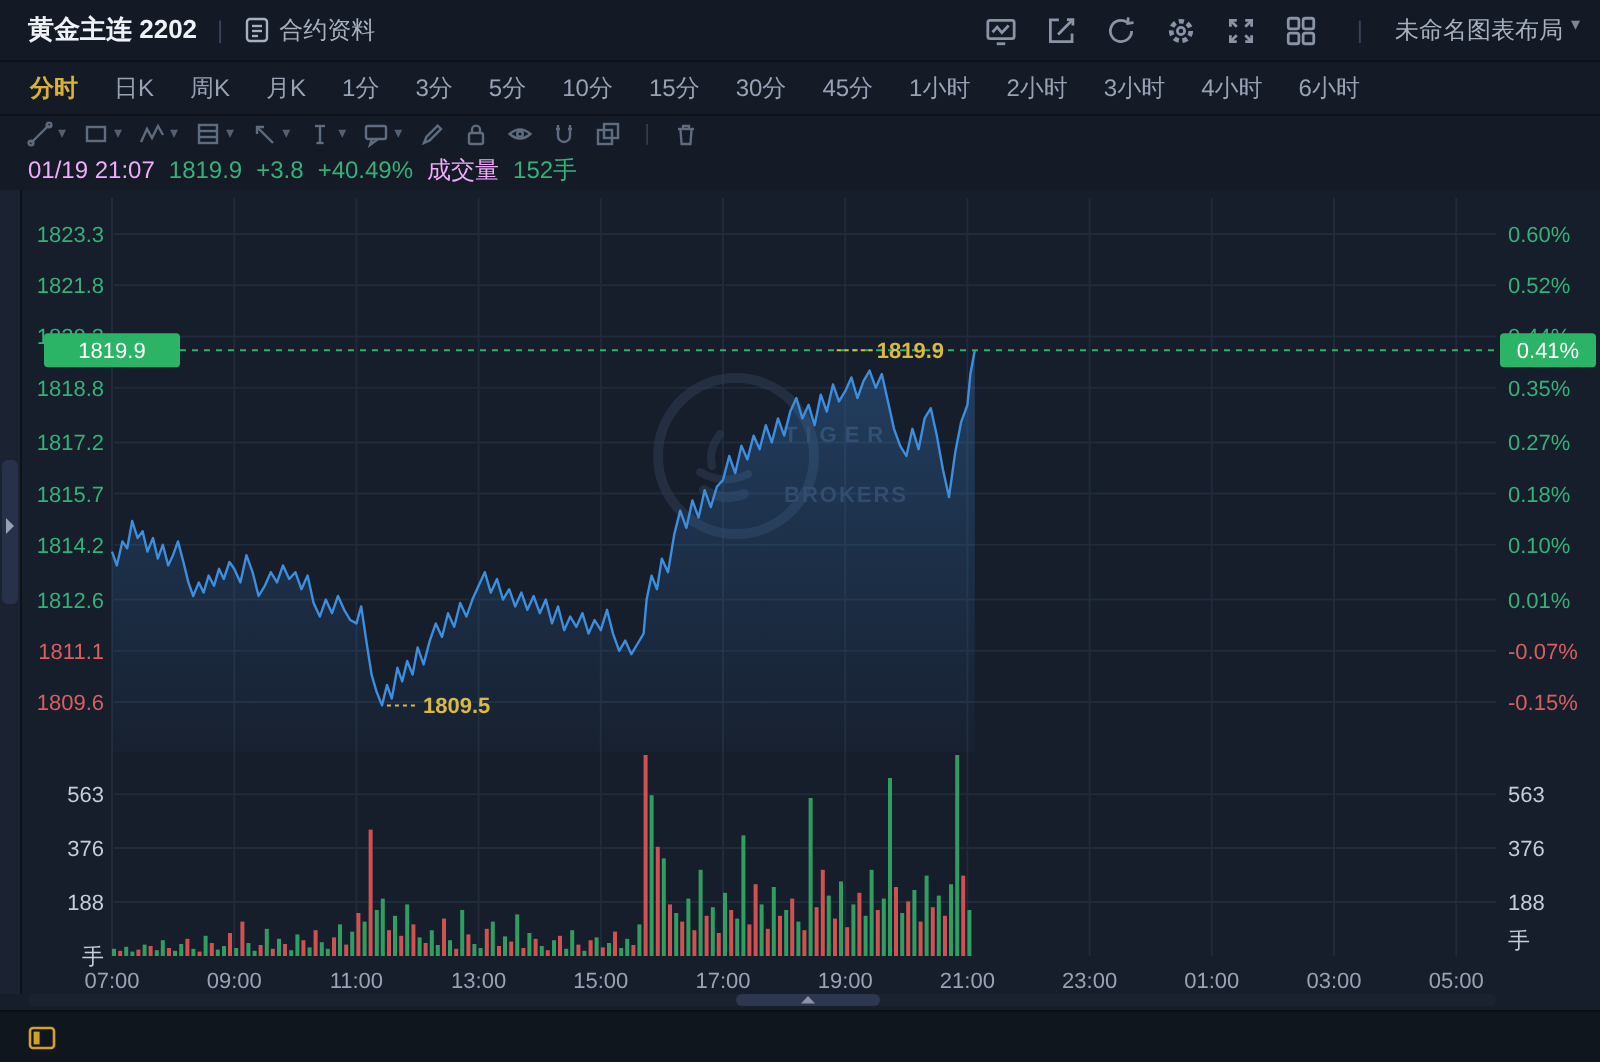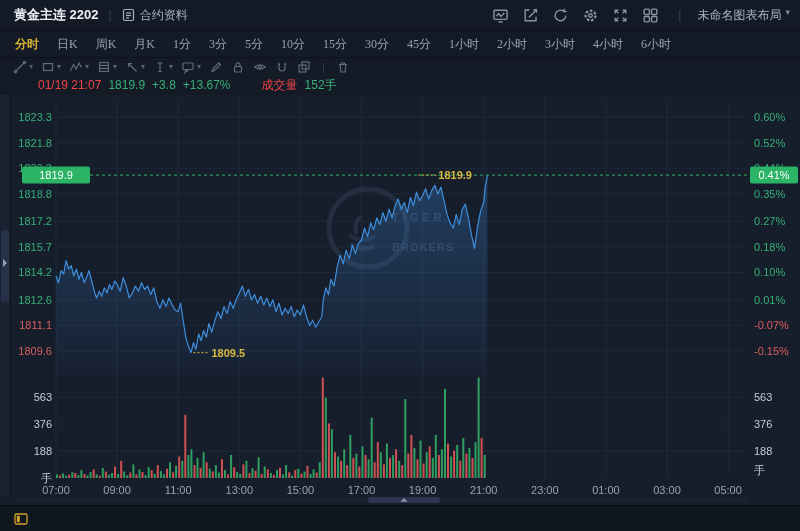--- a/index.html
+++ b/index.html
@@ -15,31 +15,31 @@
   #header .title{font-weight:bold;font-size:13px;color:#eef2f7;margin-left:14px;}
   .vdiv{color:#39445a;margin:0 10px;font-size:12px;}
   .doc-label{display:flex;align-items:center;gap:5px;color:#a7b0bf;cursor:pointer;}
   #header-right{margin-left:auto;display:flex;align-items:center;gap:6px;padding-right:10px;}
   .hicon{width:24px;height:22px;display:flex;align-items:center;justify-content:center;background:none;border:none;padding:0;cursor:pointer;}
   .hicon svg{stroke:#8a94a6;fill:none;stroke-width:1.3;}
   #layout-name{color:#a7b0bf;white-space:nowrap;cursor:pointer;display:flex;align-items:flex-start;gap:4px;}
   .caret{color:#7e8798;font-size:9px;}
   
   #tf-row{left:0;top:31px;width:800px;height:26px;background:#141b27;border-bottom:1px solid #0c1119;display:flex;align-items:center;gap:0;padding-left:6px;}
-  .tf-tab{background:none;border:none;color:#98a2b4;font-size:12px;padding:4px 9px;cursor:pointer;white-space:nowrap;font-family:Liberation Serif, serif;}
+  .tf-tab{background:none;border:none;color:#98a2b4;font-size:12px;padding:4px 9px;cursor:pointer;white-space:nowrap;font-family:Liberation Sans, sans-serif;}
   .tf-tab.active{color:#d9b233;font-weight:bold;}
   
   #tool-row{left:0;top:58px;width:800px;height:17px;display:flex;align-items:center;gap:2px;padding-left:10px;}
   .tool{background:none;border:none;padding:0 3px;display:flex;align-items:center;gap:2px;cursor:pointer;}
   .tool svg{stroke:#5f6b7e;fill:none;stroke-width:1.2;}
   .tool .caret{font-size:8px;color:#556072;}
   .tool-sep{color:#323c4e;margin:0 6px;font-size:11px;}
   
   #info-row{left:14px;top:76px;height:18px;display:flex;align-items:center;gap:7px;font-size:12px;}
-  .c-white{color:#ef4444;margin-left:24px;} .c-up{color:#35b077;} 
+  .c-white{color:#f0abfc;} .c-up{color:#35b077;} 
   
   #chart-wrap{left:0;top:95px;width:800px;height:410px;background:#161d2b;}
   #chart-svg{display:block;}
   .grid{stroke:#1f2a3a;stroke-width:1;}
   .axtxt{font-size:11px;font-family:"Liberation Sans","DejaVu Sans",sans-serif;}
   
   #left-strip{left:0;top:95px;width:10px;height:402px;background:#1b2332;border-right:1px solid #0d1119;}
   #strip-handle{left:1px;top:230px;width:8px;height:72px;background:#27324a;border-radius:3px;}
   #strip-arrow{left:3px;top:259px;width:0;height:0;border-top:4px solid transparent;border-bottom:4px solid transparent;border-left:4px solid #96a0b2;}
   
@@ -224,21 +224,21 @@
         <path d="M4.2 4.5 L4.8 12 H9.2 L9.8 4.5"></path>
         <path d="M5.5 4.5 V3 H8.5 V4.5"></path>
       </svg>
     </button>
   </div>
 
 <div id="info-row" class="abs">
   <span class="c-white">01/19 21:07</span>
   <span class="c-up">1819.9</span>
   <span class="c-up">+3.8</span>
-  <span class="c-up">+13.67%</span>
+  <span class="c-up">+40.49%</span>
   <span class="c-white">成交量</span>
   <span class="c-up">152手</span>
 </div>
 
 <div id="chart-wrap" class="abs">
   <svg id="chart-svg" width="800" height="410" viewBox="0 0 800 410">
       <defs>
         <linearGradient id="areaGrad" x1="0" y1="0" x2="0" y2="1">
           <stop offset="0%" stop-color="#3e8ede" stop-opacity="0.30"></stop>
           <stop offset="100%" stop-color="#3e8ede" stop-opacity="0.03"></stop>

